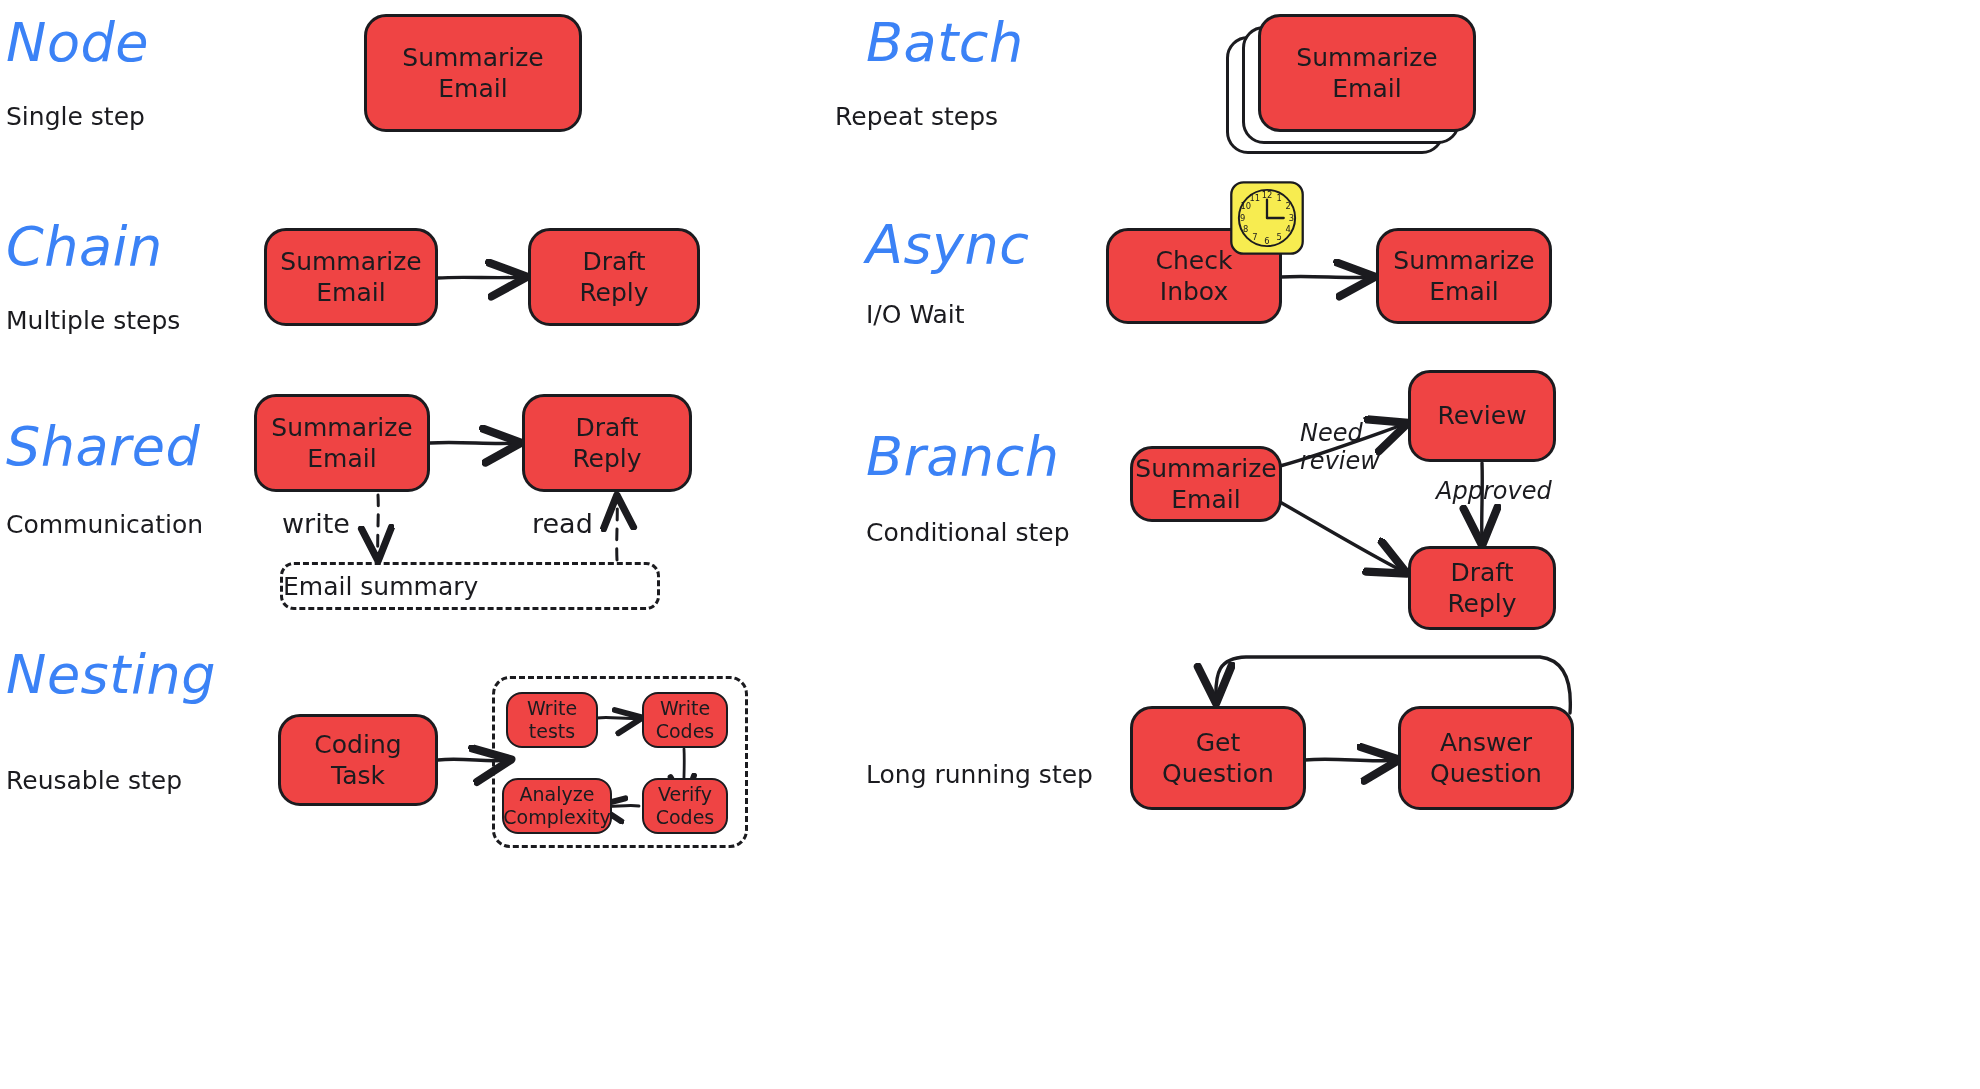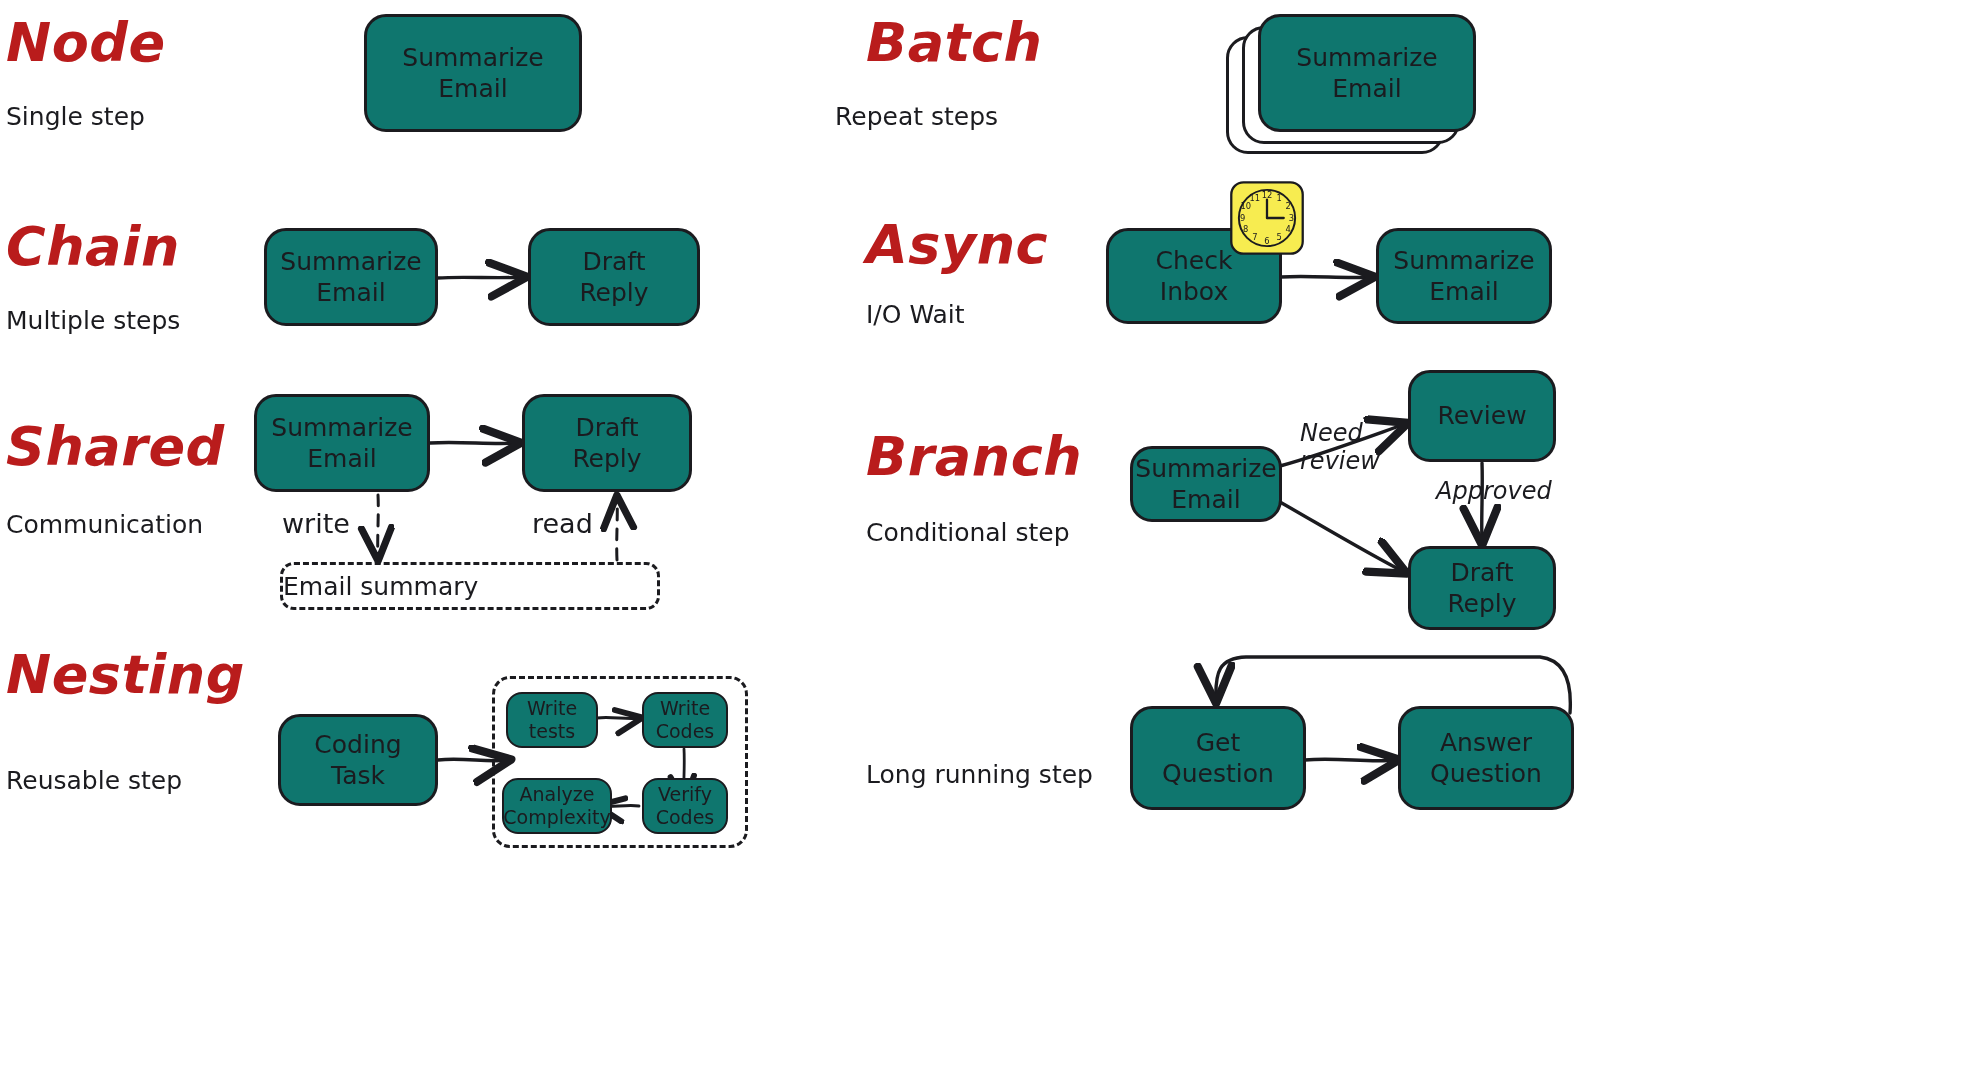--- a/index.html
+++ b/index.html
@@ -15,43 +15,43 @@
     width: 1980px;
     height: 1089px;
     background: #ffffff;
   }
 
   
   .sec-title {
     position: absolute;
     font-family: "DejaVu Sans", sans-serif;
     font-size: 54px;
-    font-weight: 700;
+    font-weight: 400;
     font-style: italic;
-    color: #b91c1c;
+    color: #3b82f6;
     letter-spacing: 0.5px;
     white-space: nowrap;
     line-height: 1;
   }
   .sec-sub {
     position: absolute;
     font-family: "DejaVu Sans", sans-serif;
     font-size: 25px;
     font-weight: 400;
     color: #1b1b1f;
     white-space: nowrap;
     line-height: 1;
   }
 
   
   .node {
     position: absolute;
     border: 3px solid #1b1b1f;
     border-radius: 22px;
-    background: #0f766e;
+    background: #ef4444;
     display: flex;
     align-items: center;
     justify-content: center;
     text-align: center;
     font-family: "DejaVu Sans", sans-serif;
     font-size: 25px;
     color: #1b1b1f;
     line-height: 1.25;
     padding: 4px 8px;
     z-index: 5;

